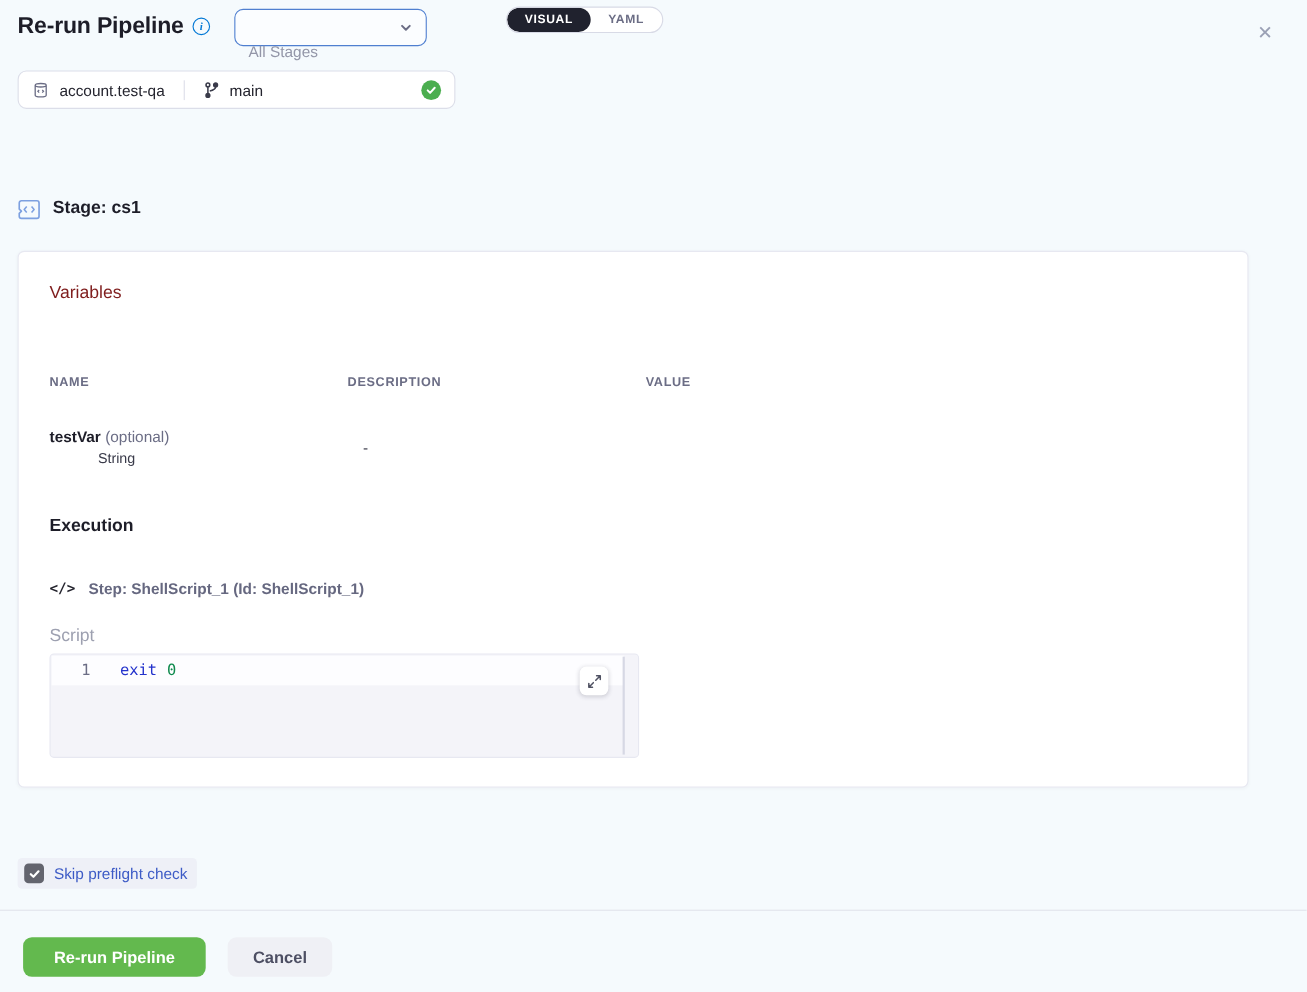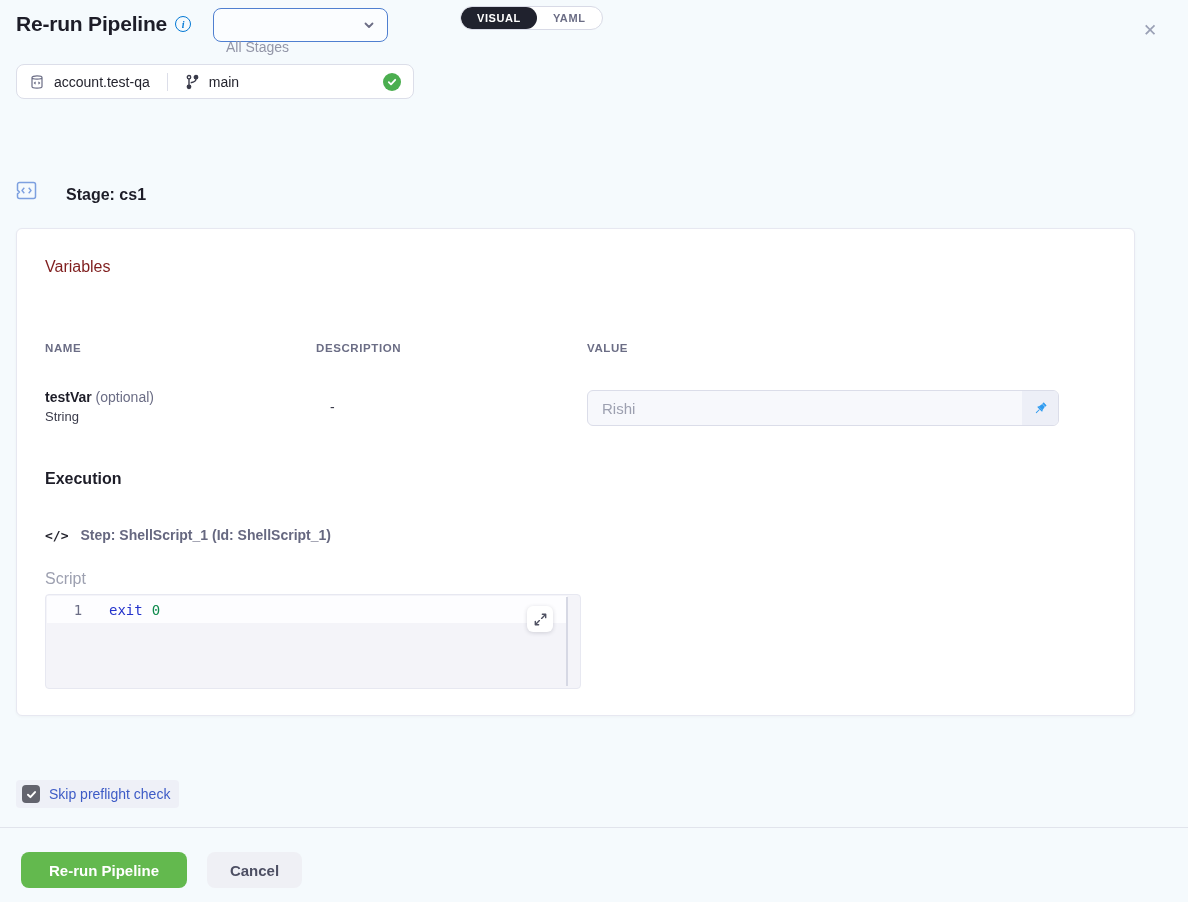--- a/index.html
+++ b/index.html
@@ -43,35 +43,35 @@
   .icon-grey svg { display:block; }
   .check-circle { margin-left:auto; width:18px; height:18px; border-radius:50%; background:#4bae4f;
     display:flex; align-items:center; justify-content:center; }
 
   
   .warn-banner { position:absolute; left:0; top:118px; width:1188px; height:37px; background:#fcefe6;
     display:flex; align-items:center; padding-left:16px; gap:10px; }
   .warn-text { font-size:14px; font-weight:600; color:#e0592f; }
 
   
-  .stage-row { position:absolute; left:16px; top:181px; display:flex; align-items:flex-end; gap:29px; }
+  .stage-row { position:absolute; left:16px; top:181px; display:flex; align-items:flex-start; gap:11px; }
   .stage-title { font-size:16px; font-weight:700; color:#1d1d28; }
 
   
   .card { position:absolute; left:16px; top:228px; width:1119px; height:488px; background:#ffffff;
     border:1px solid #e7e8f1; border-radius:6px; box-shadow:0 1px 3px rgba(40,41,61,0.04); }
   .section-title { position:absolute; left:28px; top:29px; font-size:16px; font-weight:500; color:#7f1d1d;text-align:right; }
 
   .col-head { position:absolute; top:113px; font-size:11.5px; font-weight:700; letter-spacing:0.6px; color:#6b6d85; }
   .col-name { left:28px; } .col-desc { left:299px; } .col-value { left:570px; }
 
   .var-name-cell { position:absolute; left:28px; top:160px; }
   .var-name-line { font-size:14px; color:#6b6d85; }
   .var-name-line b { color:#1d1d28; font-weight:700; }
-  .var-type { font-size:13px; color:#3a3b4a; margin-top:4px; }
+  .var-type { font-size:13px; color:#3a3b4a; margin-top:4px;margin-left:44px; }
   .var-desc { position:absolute; left:313px; top:170px; font-size:14px; color:#3a3b4a; }
 
   .value-input-wrap { position:absolute; left:570px; top:161px; width:472px; height:36px;
     background:#f7f8fc; border:1px solid #dbdde9; border-radius:6px; display:flex; align-items:center; overflow:hidden; }
   .value-input { flex:1; height:100%; border:none; outline:none; background:transparent;
     padding:0 14px; font-size:15px; color:#9da0b0; font-family:"Liberation Sans", sans-serif; }
   .pin-zone { width:36px; height:100%; background:#edeff7; display:flex; align-items:center; justify-content:center; cursor:pointer; }
 
   .exec-title { position:absolute; left:28px; top:241px; font-size:16px; font-weight:700; color:#1d1d28; }
 
@@ -176,33 +176,20 @@
     <div class="col-head col-name">NAME</div>
     <div class="col-head col-desc">DESCRIPTION</div>
     <div class="col-head col-value">VALUE</div>
 
     <div class="var-name-cell">
       <div class="var-name-line"><b>testVar</b><span> (optional)</span></div>
       <div class="var-type">String</div>
     </div>
     <div class="var-desc">-</div>
 
-    <div class="value-input-wrap">
-      <input class="value-input" type="text" disabled="" value="Rishi" style="">
-      <div class="pin-zone">
-        <svg width="15" height="15" viewBox="0 0 16 16">
-          <g transform="rotate(45 8 8)" fill="#2f9bf0">
-            <rect x="5.6" y="1" width="4.8" height="2" rx="0.8"></rect>
-            <path d="M6 3.4h4l.8 4.4H5.2L6 3.4z"></path>
-            <rect x="4.4" y="7.8" width="7.2" height="1.6" rx="0.8"></rect>
-            <rect x="7.5" y="9.4" width="1" height="5.4" rx="0.5"></rect>
-          </g>
-        </svg>
-      </div>
-    </div>
 
     <div class="exec-title">Execution</div>
 
     <div class="step-row">
       <span class="code-glyph">&lt;/&gt;</span>
       <span class="step-label">Step: ShellScript_1 (Id: ShellScript_1)</span>
     </div>
 
     <div class="script-label">Script</div>
 

